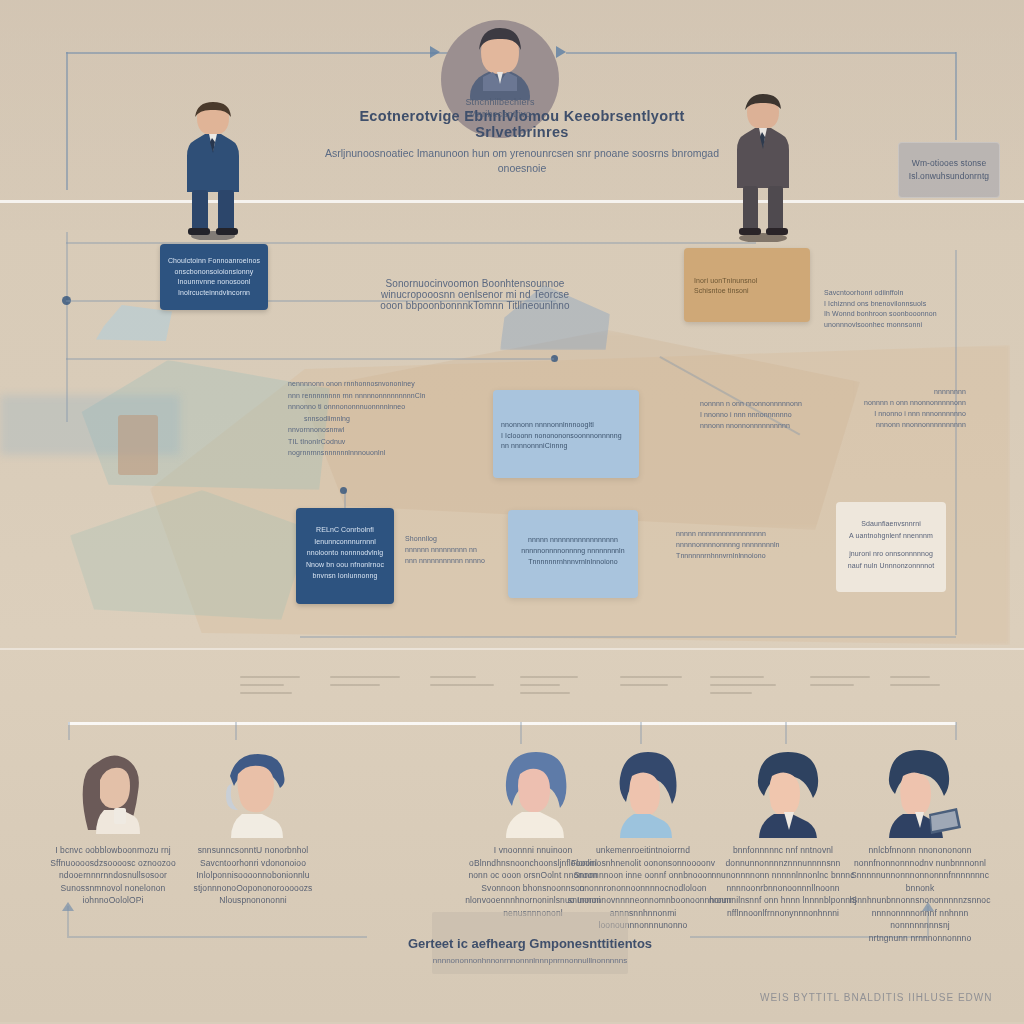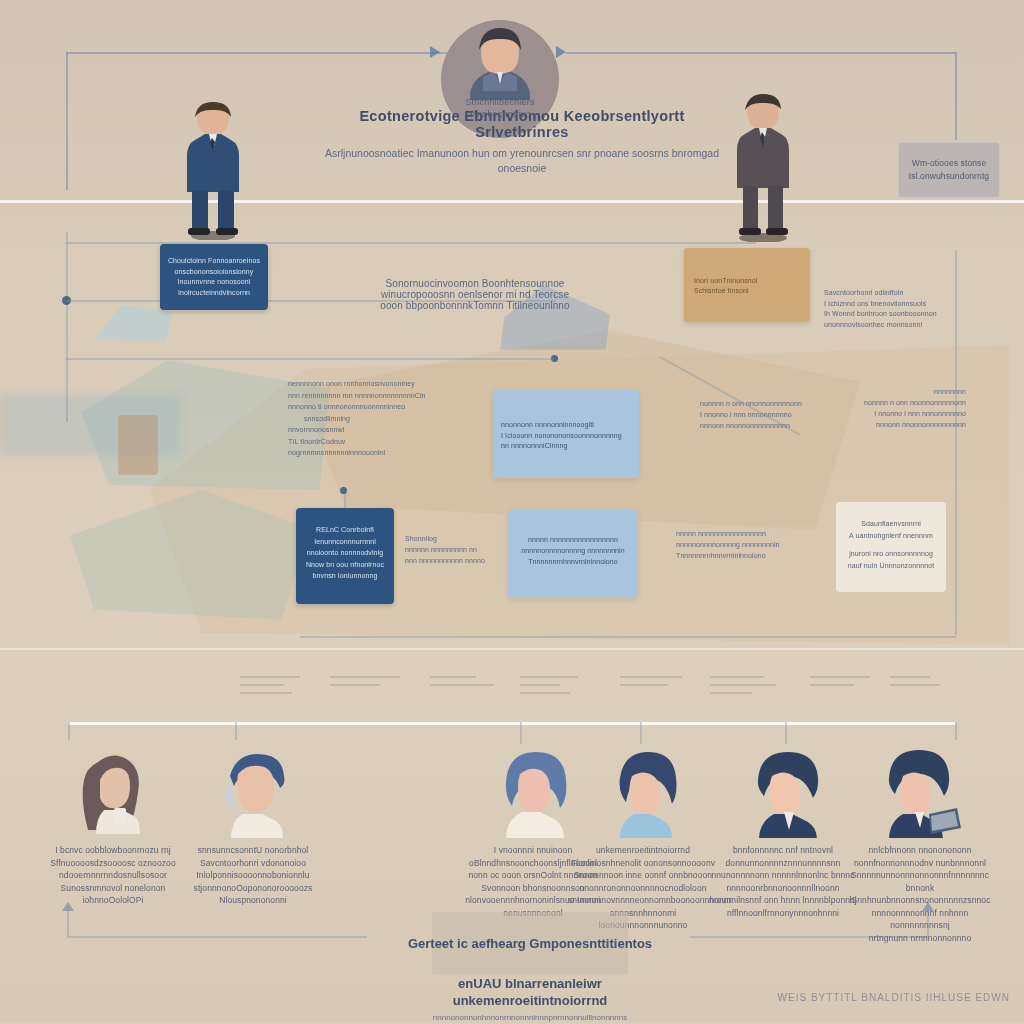--- a/index.html
+++ b/index.html
@@ -154,21 +154,21 @@
   
   .footer-box {
     position: absolute; left: 432px; top: 912px; width: 196px; height: 62px;
     background: rgba(196,186,172,.55); border-radius: 2px;
   }
   .footer-text { position: absolute; left: 392px; top: 912px; width: 276px; text-align: center; }
   .footer-text .f1 { font-size: 13px; font-weight: bold; color: #3f4f6b; filter: blur(.5px); line-height: 17px; margin-top: 23px; }
   .footer-text .f2 { font-size: 8px; color: #6a7285; filter: blur(.55px); margin-top: 4px; }
   .watermark {
     position: absolute; left: 760px; top: 992px; width: 250px;
-    text-align: right; font-size: 10px; letter-spacing: 1px;
+    text-align: left; font-size: 10px; letter-spacing: 1px;
     color: rgba(106,114,130,.65); filter: blur(.5px);
   }
   .smalltext-grid { position: absolute; pointer-events: none; opacity: .30; }
   .stl { position: absolute; background: #8a8272; height: 1.5px; border-radius: 1px; }
 </style>
 </head>
 <body>
 
 <div id="stage">
 
@@ -515,18 +515,17 @@
       <div>Snnnnnunnonnnonnonnnfnnnnnnnc bnnonk</div>
       <div>lSnnhnunbnnonnsnononnnnnzsnnoc</div>
       <div>nnnnonnnnonnnf nnhnnn nonnnnnnnnsnj</div>
       <div>nrtngnunn nrnnnonnonnno</div>
     </div>
   </div>
 
   <div class="footer-box"></div>
   <div class="footer-text">
     <div class="f1">Gerteet ic aefhearg  Gmponesnttitientos</div>
-    <div class="f1">enUAU blnarrenanleiwr  unkemenroeitintnoiorrnd</div>
     <div class="f2">nnnnononnonhnnonrnnonnnlnnnpnrnnonnulllnonnnnns</div>
   </div>
   <div class="watermark">WEIS BYTTITL BNALDITIS IIHLUSE EDWN</div>
 
 </div>
 
 </body></html>

